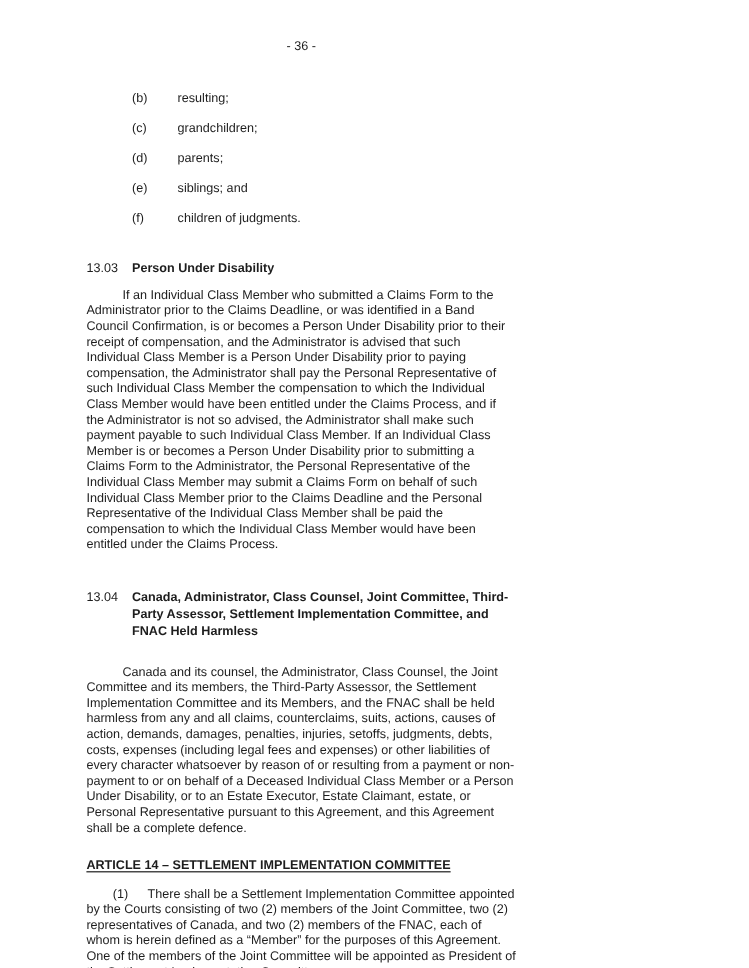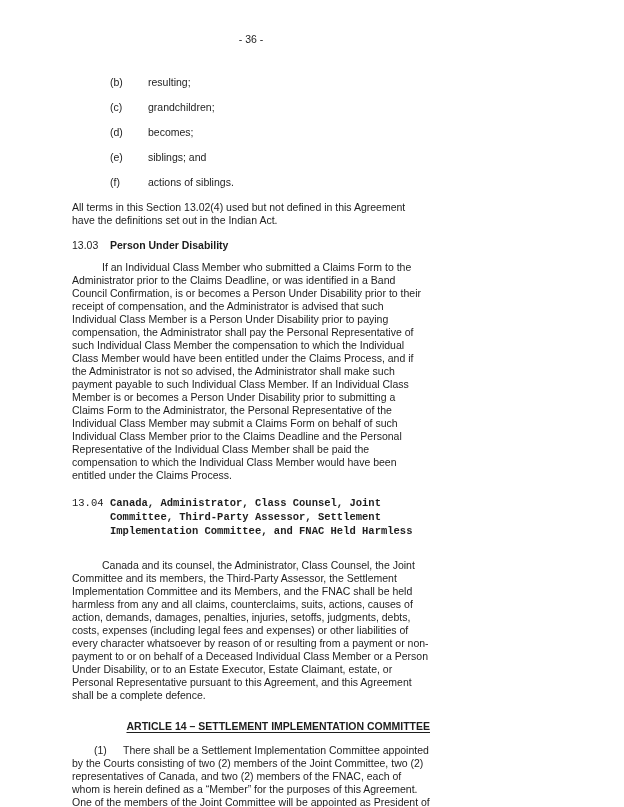--- a/index.html
+++ b/index.html
@@ -37,28 +37,29 @@
   .sec-head {
     padding-left: 38px;
     line-height: 14px;
     font-weight: bold;
   }
   .sec-head .secnum {
     display: inline-block;
     width: 38px;
     margin-left: -38px;
     font-weight: normal;
+    margin-top: 16px;
   }
   .h1303 { margin-top: 11px; }
   .p1303 { margin-top: 9px; text-indent: 30px; }
-  .h1304 { margin-top: 14px; font-family: Liberation Mono, monospace; }
+  .h1304 { margin-top: 14px; }
   .p1304 { margin-top: 21px; text-indent: 30px; }
   .article-head {
     margin-top: 17px;
-    text-align: right;
+    text-align: left;
     font-weight: bold;
     line-height: 14px;
     text-decoration: underline;
     text-underline-offset: 2px;
   }
   .h1401 { margin-top: 12px; }
   .p1401 { margin-top: 11px; text-indent: 22px; }
   .p1401 .pmarker {
     display: inline-block;
     width: 29px;
@@ -77,33 +78,32 @@
     <li>
       <span class="marker">(b)</span>
       <span>resulting;</span>
     </li>
     <li>
       <span class="marker">(c)</span>
       <span>grandchildren;</span>
     </li>
     <li>
       <span class="marker">(d)</span>
-      <span>becomes;</span>
+      <span>parents;</span>
     </li>
     <li>
       <span class="marker">(e)</span>
       <span>siblings; and</span>
     </li>
     <li>
       <span class="marker">(f)</span>
-      <span>actions of siblings.</span>
+      <span>children of judgments.</span>
     </li>
   </ul>
 
-  <p class="para-terms">All terms in this Section 13.02(4) used but not defined in this Agreement have the definitions set out in the Indian Act.</p>
 
   <div class="sec-head h1303">
     <span class="secnum">13.03</span><span>Person Under Disability</span>
   </div>
   <p class="p1303">If an Individual Class Member who submitted a Claims Form to the Administrator prior to the Claims Deadline, or was identified in a Band Council Confirmation, is or becomes a Person Under Disability prior to their receipt of compensation, and the Administrator is advised that such Individual Class Member is a Person Under Disability prior to paying compensation, the Administrator shall pay the Personal Representative of such Individual Class Member the compensation to which the Individual Class Member would have been entitled under the Claims Process, and if the Administrator is not so advised, the Administrator shall make such payment payable to such Individual Class Member. If an Individual Class Member is or becomes a Person Under Disability prior to submitting a Claims Form to the Administrator, the Personal Representative of the Individual Class Member may submit a Claims Form on behalf of such Individual Class Member prior to the Claims Deadline and the Personal Representative of the Individual Class Member shall be paid the compensation to which the Individual Class Member would have been entitled under the Claims Process.</p>
 
   <div class="sec-head h1304">
     <span class="secnum">13.04</span><span>Canada, Administrator, Class Counsel, Joint Committee, Third-Party Assessor, Settlement Implementation Committee, and FNAC Held Harmless</span>
   </div>
   <p class="p1304">Canada and its counsel, the Administrator, Class Counsel, the Joint Committee and its members, the Third-Party Assessor, the Settlement Implementation Committee and its Members, and the FNAC shall be held harmless from any and all claims, counterclaims, suits, actions, causes of action, demands, damages, penalties, injuries, setoffs, judgments, debts, costs, expenses (including legal fees and expenses) or other liabilities of every character whatsoever by reason of or resulting from a payment or non-payment to or on behalf of a Deceased Individual Class Member or a Person Under Disability, or to an Estate Executor, Estate Claimant, estate, or Personal Representative pursuant to this Agreement, and this Agreement shall be a complete defence.</p>

